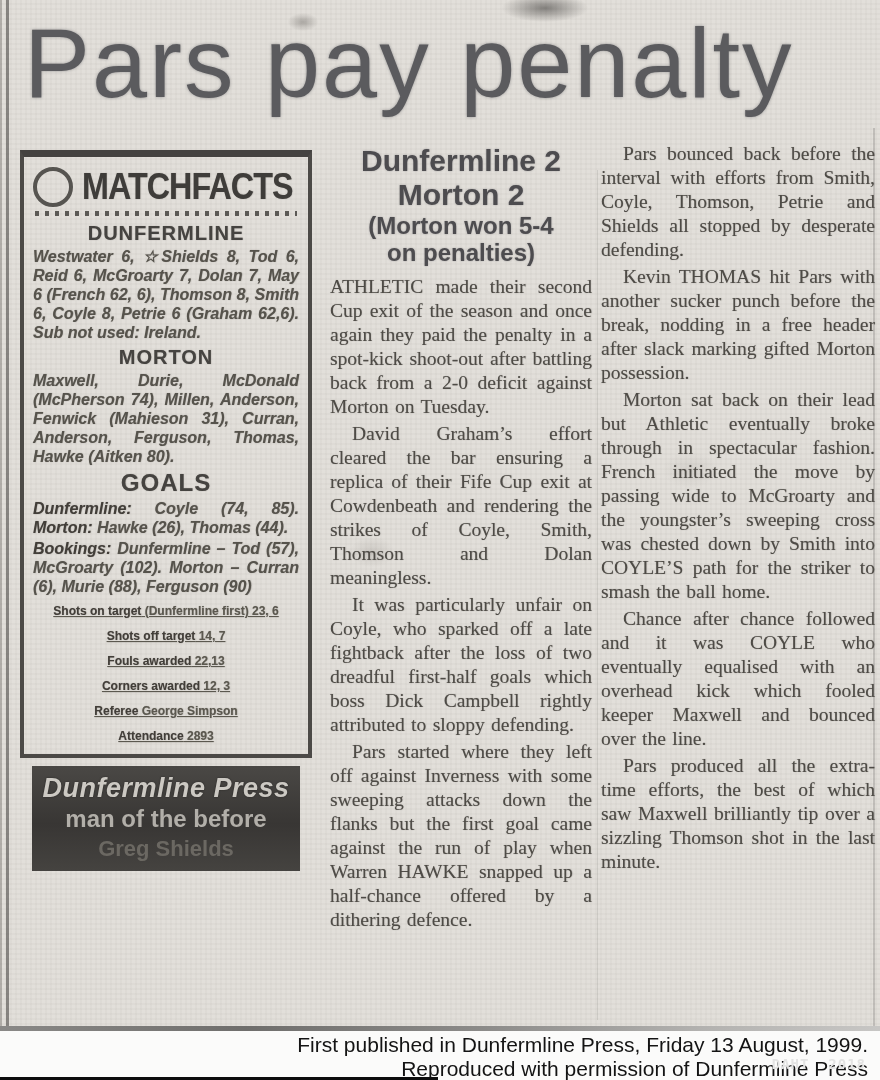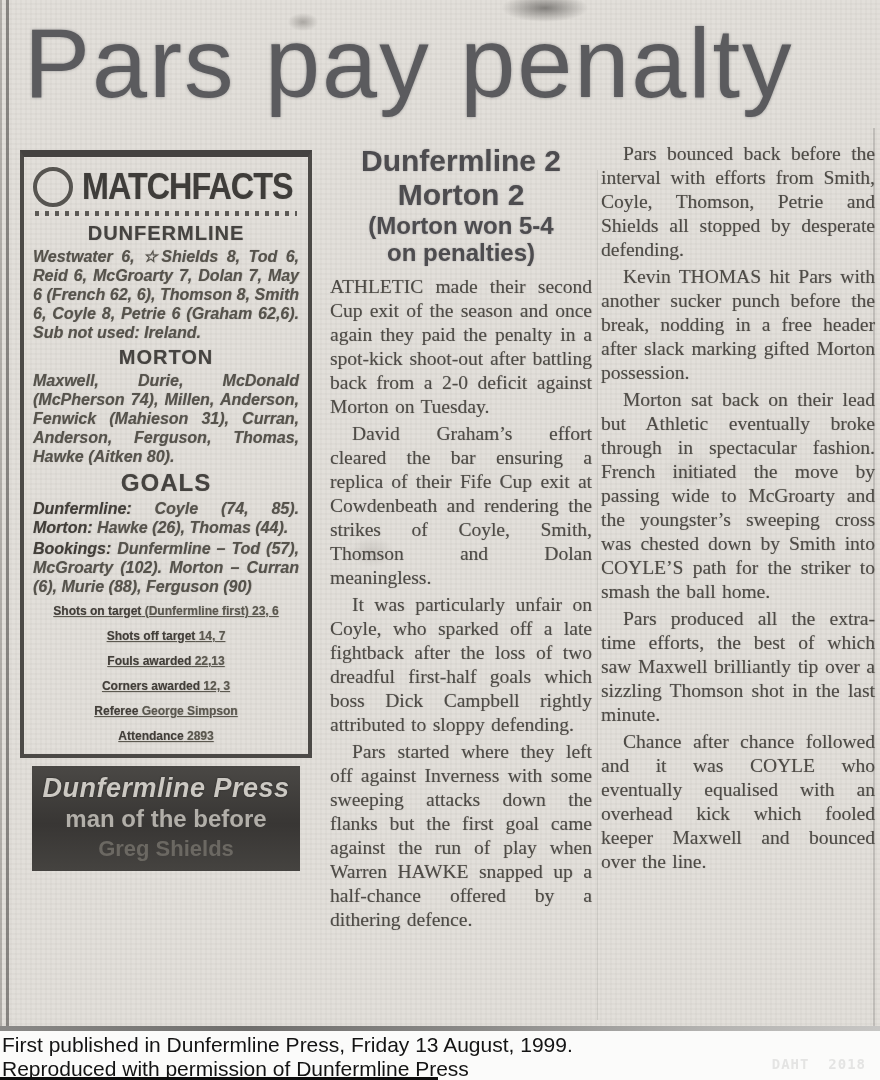--- a/index.html
+++ b/index.html
@@ -63,21 +63,21 @@
     font-size:19.5px; line-height:24px; text-align:justify; color:#4e4b46;
     margin:0 0 3px; text-indent:22px; word-spacing:1.5px;
     text-shadow:.3px .3px 1px rgba(78,75,70,.45);
   }
   .art.noindent { text-indent:0; }
 
   
   .clip-edge { position:absolute; left:0; top:1026px; width:880px; height:5px;
                background:linear-gradient(90deg,#8a8987,#6f6e6c 28%,#8c8b89 55%,#b3b2b0 80%,#c7c6c4); }
   .caption { position:absolute; left:0; top:1031px; width:880px; height:49px; box-sizing:border-box;
-             background:#fbfbfa; color:#141414; font-size:21px; line-height:24px; padding:2px 12px 0 2px; }
+             background:#fbfbfa; color:#141414; font-size:21px; line-height:24px; padding:2px 12px 0 2px;text-align:right; }
   .caption-underline { position:absolute; left:0; top:1077px; width:438px; height:3px; background:#0d0d0d; }
   .watermark { position:absolute; right:14px; top:1056px; font-family:"DejaVu Sans Mono",monospace;
                font-weight:bold; font-size:14px; letter-spacing:1px; color:#e4e4e3; white-space:pre; }
 </style>
 </head>
 <body>
 
 <div class="page">
 
   <div class="edge-l1"></div>
@@ -131,22 +131,22 @@
     <p class="art noindent">ATHLETIC made their second Cup exit of the season and once again they paid the penalty in a spot-kick shoot-out after battling back from a 2-0 deficit against Morton on Tuesday.</p>
     <p class="art">David Graham’s effort cleared the bar ensuring a replica of their Fife Cup exit at Cowdenbeath and rendering the strikes of Coyle, Smith, Thomson and Dolan meaningless.</p>
     <p class="art">It was particularly unfair on Coyle, who sparked off a late fightback after the loss of two dreadful first-half goals which boss Dick Campbell rightly attributed to sloppy defending.</p>
     <p class="art">Pars started where they left off against Inverness with some sweeping attacks down the flanks but the first goal came against the run of play when Warren HAWKE snapped up a half-chance offered by a dithering defence.</p>
   </div>
 
   <div class="right-col">
     <p class="art">Pars bounced back before the interval with efforts from Smith, Coyle, Thomson, Petrie and Shields all stopped by desperate defending.</p>
     <p class="art">Kevin THOMAS hit Pars with another sucker punch before the break, nodding in a free header after slack marking gifted Morton possession.</p>
     <p class="art">Morton sat back on their lead but Athletic eventually broke through in spectacular fashion. French initiated the move by passing wide to McGroarty and the youngster’s sweeping cross was chested down by Smith into COYLE’S path for the striker to smash the ball home.</p>
+    <p class="art">Chance after chance followed and it was COYLE who eventually equalised with an overhead kick which fooled keeper Maxwell and bounced over the line.</p>
     <p class="art">Pars produced all the extra-time efforts, the best of which saw Maxwell brilliantly tip over a sizzling Thomson shot in the last minute.</p>
-    <p class="art">Chance after chance followed and it was COYLE who eventually equalised with an overhead kick which fooled keeper Maxwell and bounced over the line.</p>
   </div>
 
   <div class="clip-edge"></div>
   <div class="caption">
     <div>First published in Dunfermline Press, Friday 13 August, 1999.</div>
     <div>Reproduced with permission of Dunfermline Press</div>
   </div>
   <div class="caption-underline"></div>
   <div class="watermark">DAHT  2018</div>
 

